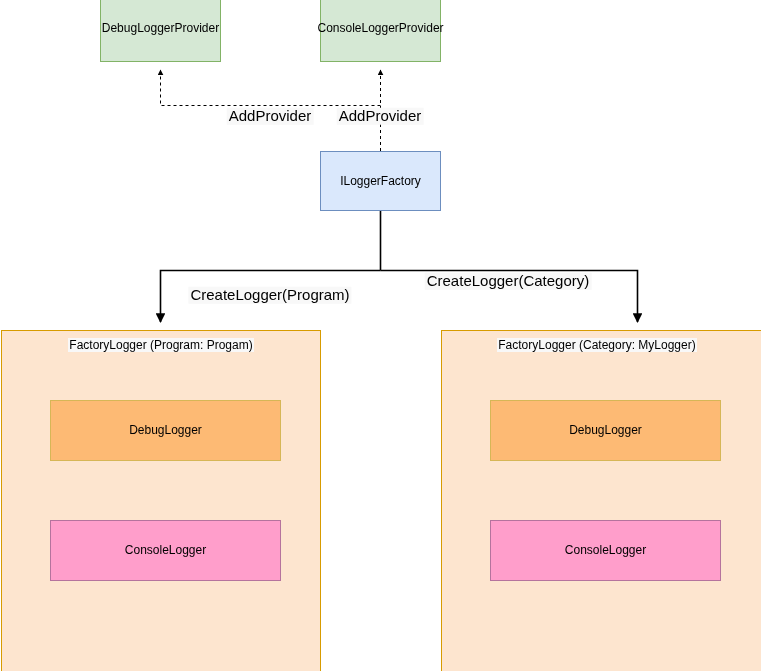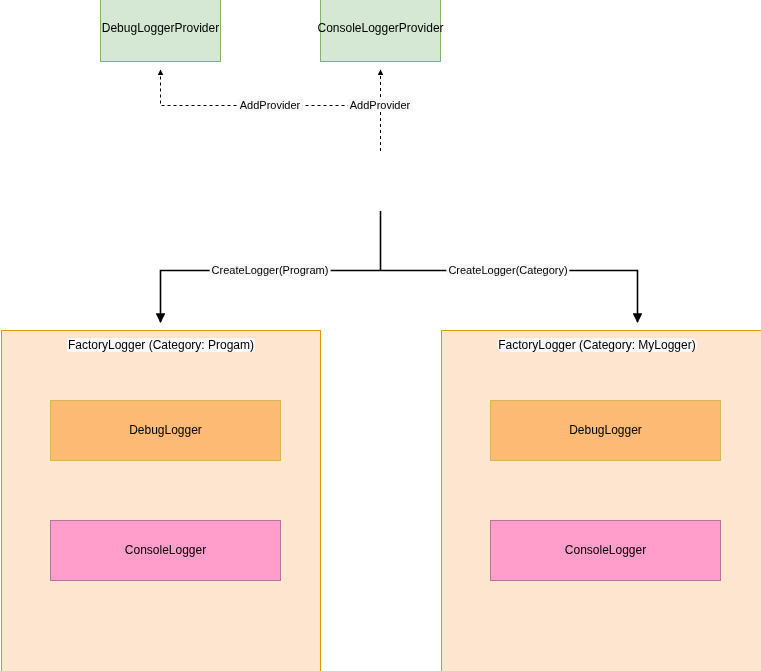--- a/index.html
+++ b/index.html
@@ -55,27 +55,28 @@
   .node-debug {
     background: #fdba74;
     border: 1px solid #d6b656;
   }
   .node-console {
     background: #ff9ecb;
     border: 1px solid #b5739d;
   }
   .edge-label {
     position: absolute;
-    font-size: 11px;
+    font-size: 15px;
     line-height: 1.1;
     white-space: nowrap;
     background: #f8f8f8;
     padding: 0 2px;
     z-index: 4;
     transform: translate(-50%, -50%);
+    margin-top: 11px;
   }
   svg.edges {
     position: absolute;
     left: 0;
     top: 0;
     width: 761px;
     height: 671px;
     z-index: 2;
     overflow: visible;
   }
@@ -114,43 +115,46 @@
   </svg>
 
   <div class="node node-provider" style="left:100px; top:-5px; width:121px; height:67px;">
     <span>DebugLoggerProvider</span>
   </div>
 
   <div class="node node-provider" style="left:320px; top:-5px; width:121px; height:67px;">
     <span>ConsoleLoggerProvider</span>
   </div>
 
+  <div class="node node-factory" style="left:320px; top:151px; width:121px; height:60px;">
+    <span>ILoggerFactory</span>
+  </div>
 
   <div class="edge-label" style="left:270px; top:105px;">AddProvider</div>
 
   <div class="edge-label" style="left:380px; top:105px;">AddProvider</div>
 
-  <div class="edge-label" style="left:270px; top:270px;">CreateLogger(Program)</div>
+  <div class="edge-label" style="left:270px; top:284px;">CreateLogger(Program)</div>
 
   <div class="edge-label" style="left:508px; top:270px;">CreateLogger(Category)</div>
 
   <div class="node node-container" style="left:1px; top:330px; width:320px; height:345px;">
-    <span class="container-label">FactoryLogger (Category: Progam)</span>
+    <span class="container-label">FactoryLogger (Program: Progam)</span>
   </div>
 
   <div class="node node-debug" style="left:50px; top:400px; width:231px; height:61px;">
     <span>DebugLogger</span>
   </div>
 
   <div class="node node-console" style="left:50px; top:520px; width:231px; height:61px;">
     <span>ConsoleLogger</span>
   </div>
 
   <div class="node node-container" style="left:441px; top:330px; width:330px; height:345px;">
-    <span class="container-label" style="margin-right:18px;border-radius:6px;">FactoryLogger (Category: MyLogger)</span>
+    <span class="container-label" style="margin-right:18px;">FactoryLogger (Category: MyLogger)</span>
   </div>
 
   <div class="node node-debug" style="left:490px; top:400px; width:231px; height:61px;">
     <span>DebugLogger</span>
   </div>
 
   <div class="node node-console" style="left:490px; top:520px; width:231px; height:61px;">
     <span>ConsoleLogger</span>
   </div>
 

